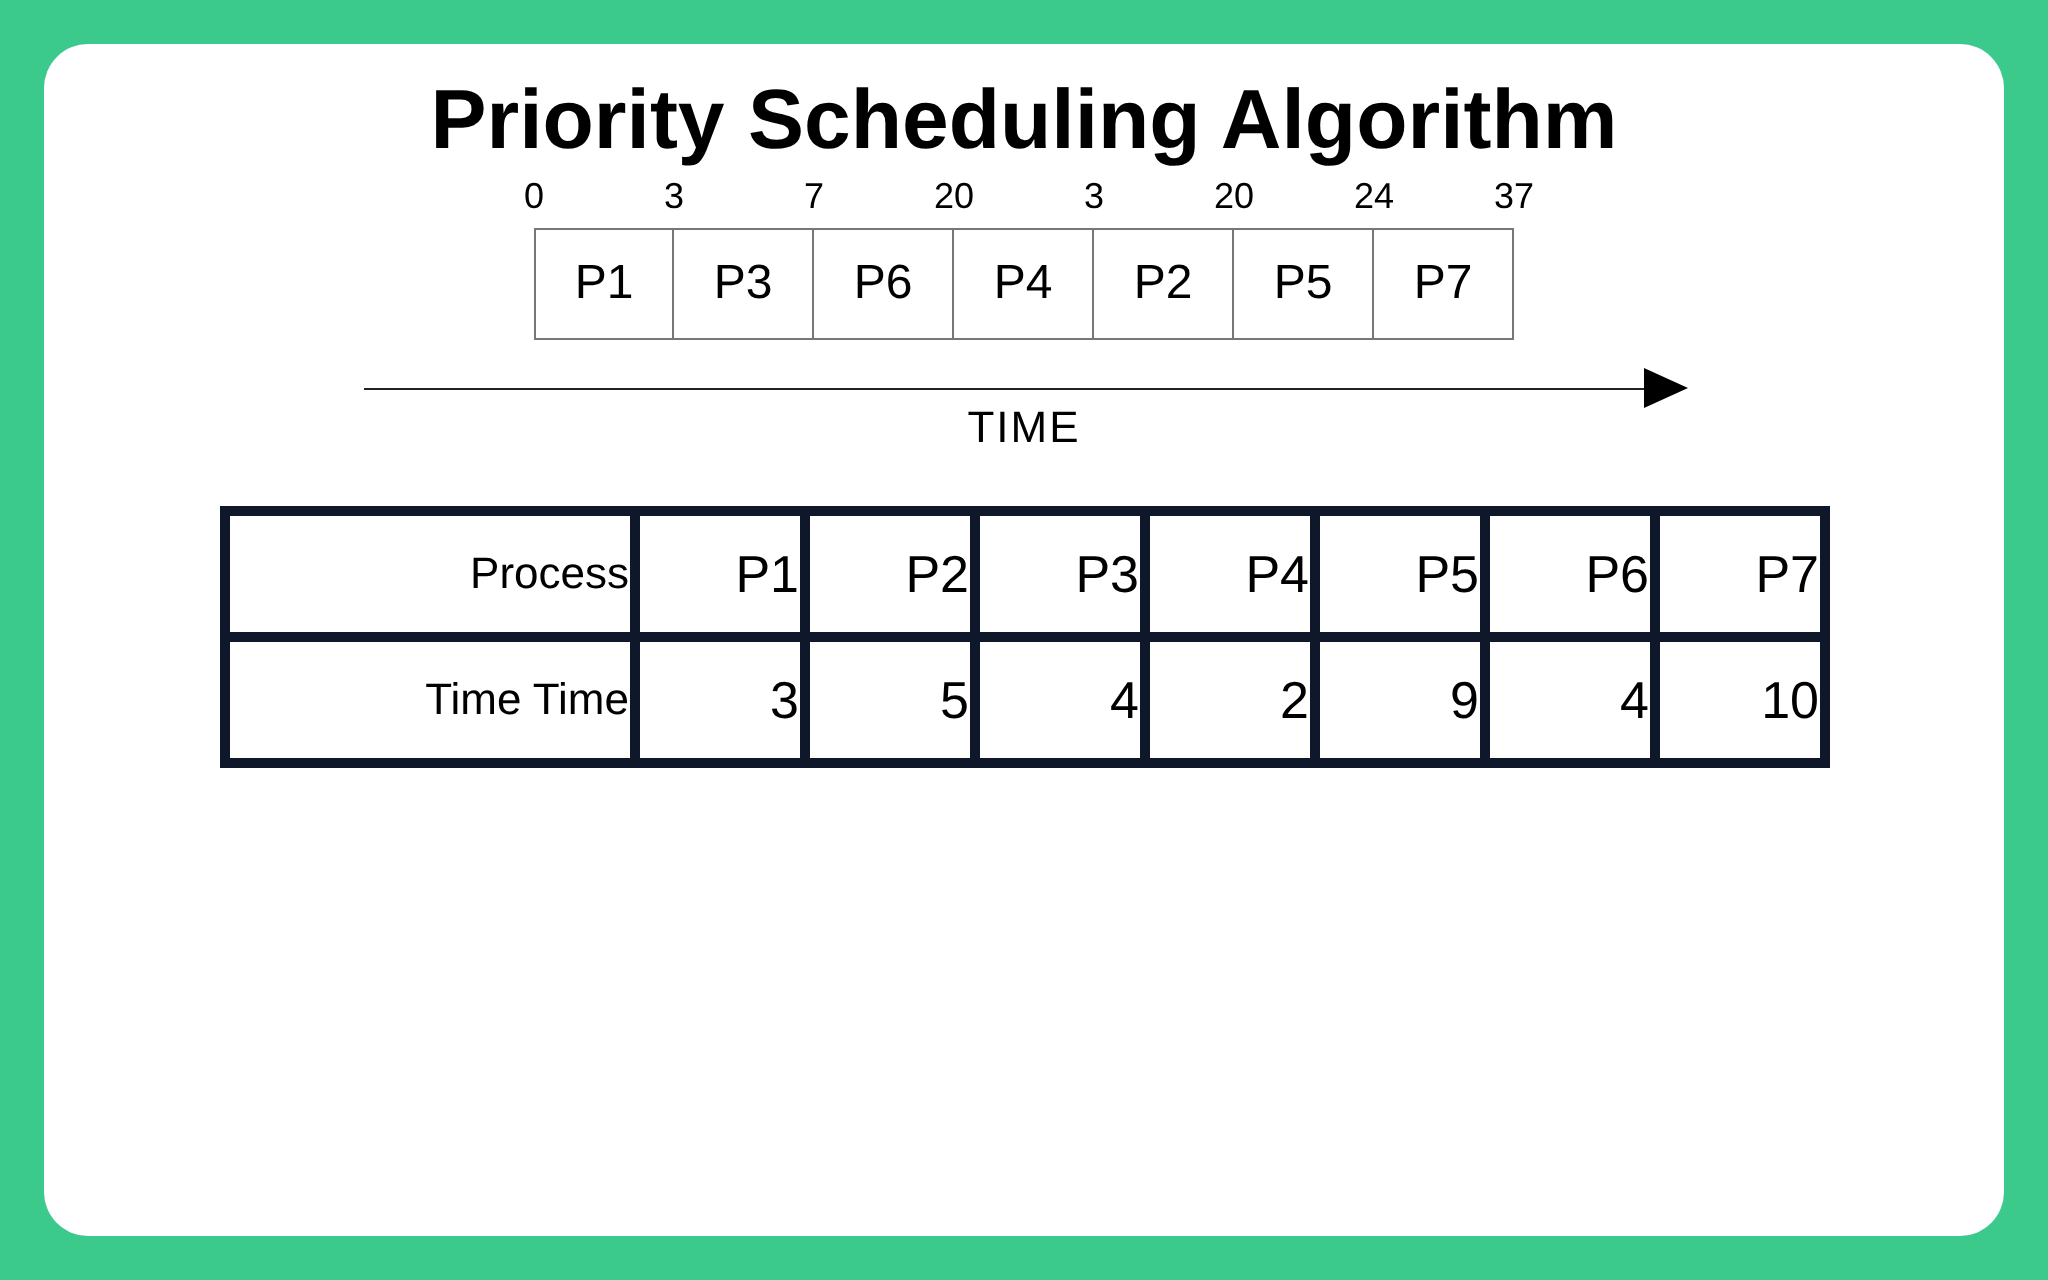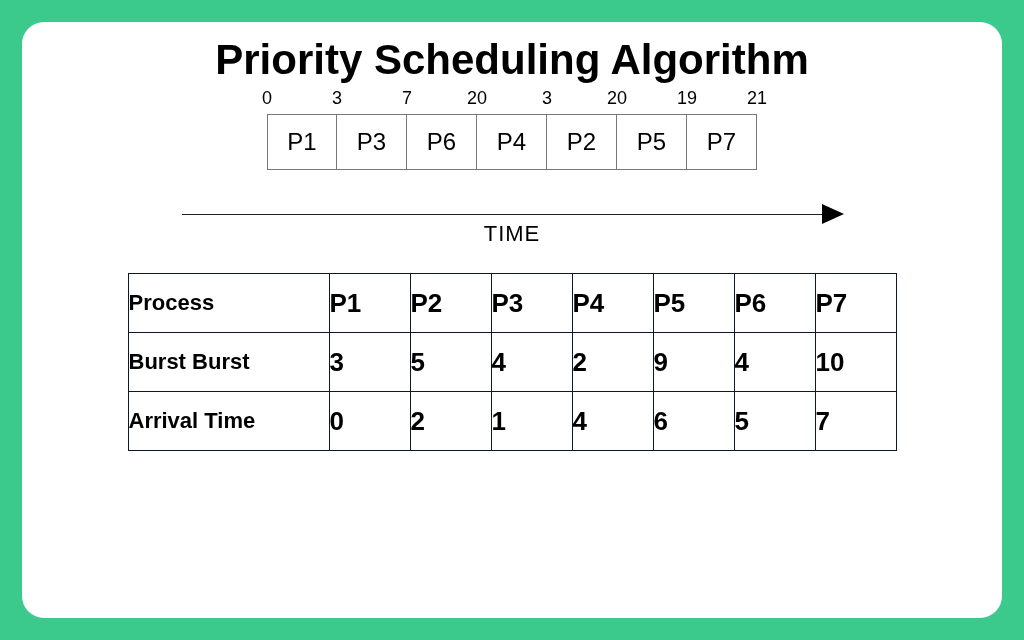--- a/index.html
+++ b/index.html
@@ -8,48 +8,48 @@
   .title{font-size:42px;font-weight:700;margin:4px 0 24px 0;text-align:center}
 
   .gwrap{position:relative;margin-top:6px}
   .gantt{display:flex}
   .gcell{box-sizing:border-box;width:70px;height:56px;border:1px solid #777;border-left:none;display:flex;align-items:center;justify-content:center;font-size:24px}
   .gcell:first-child{border-left:1px solid #777}
 
   .ticks{position:absolute;top:-26px;left:0;right:0;height:20px}
   .tick{position:absolute;font-size:18px;transform:translateX(-50%)}
 
-  .timewrap{position:relative;width:660px;margin:44px auto 14px auto}
+  .timewrap{position:relative;width:660px;margin:24px auto 14px auto}
   .timeline{border-top:1px solid #222}
   .arrowhead{position:absolute;right:-2px;top:-10px}
   .timelabel{text-align:center;font-size:22px;margin-top:6px;letter-spacing:1px}
 
   table.ptable{border-collapse:collapse;margin-top:12px}
-  table.ptable th,table.ptable td{border:1px solid #0f172a;padding:0;height:58px;font-weight:700;text-align:left}
+  table.ptable th,table.ptable td{border:5px solid #0f172a;padding:0;height:58px;font-weight:400;text-align:right}
   table.ptable th{width:200px;font-size:22px}
   table.ptable td{width:80px;font-size:26px}
 </style>
 </head>
 <body>
 
 <div class="frame">
   <div class="card">
 
     <div class="title">Priority Scheduling Algorithm</div>
 
     <div class="gwrap">
       <div class="ticks">
         <span class="tick" style="left:0%">0</span>
         <span class="tick" style="left:14.28%">3</span>
         <span class="tick" style="left:28.57%">7</span>
         <span class="tick" style="left:42.85%">20</span>
         <span class="tick" style="left:57.14%">3</span>
         <span class="tick" style="left:71.42%">20</span>
-        <span class="tick" style="left:85.71%">19</span>
-        <span class="tick" style="left:100%">21</span>
+        <span class="tick" style="left:85.71%">24</span>
+        <span class="tick" style="left:100%">37</span>
       </div>
       <div class="gantt">
         <div class="gcell">P1</div>
         <div class="gcell">P3</div>
         <div class="gcell">P6</div>
         <div class="gcell">P4</div>
         <div class="gcell">P2</div>
         <div class="gcell">P5</div>
         <div class="gcell">P7</div>
       </div>
@@ -71,36 +71,26 @@
         <th>Process</th>
         <td>P1</td>
         <td>P2</td>
         <td>P3</td>
         <td>P4</td>
         <td>P5</td>
         <td>P6</td>
         <td>P7</td>
       </tr>
       <tr>
-        <th>Burst Burst</th>
+        <th>Time Time</th>
         <td>3</td>
         <td>5</td>
         <td>4</td>
         <td>2</td>
         <td>9</td>
         <td>4</td>
         <td>10</td>
       </tr>
-      <tr>
-        <th>Arrival Time</th>
-        <td>0</td>
-        <td>2</td>
-        <td>1</td>
-        <td>4</td>
-        <td>6</td>
-        <td>5</td>
-        <td>7</td>
-      </tr>
     </tbody>
       </table>
 
   </div>
 </div>
 
 </body></html>

